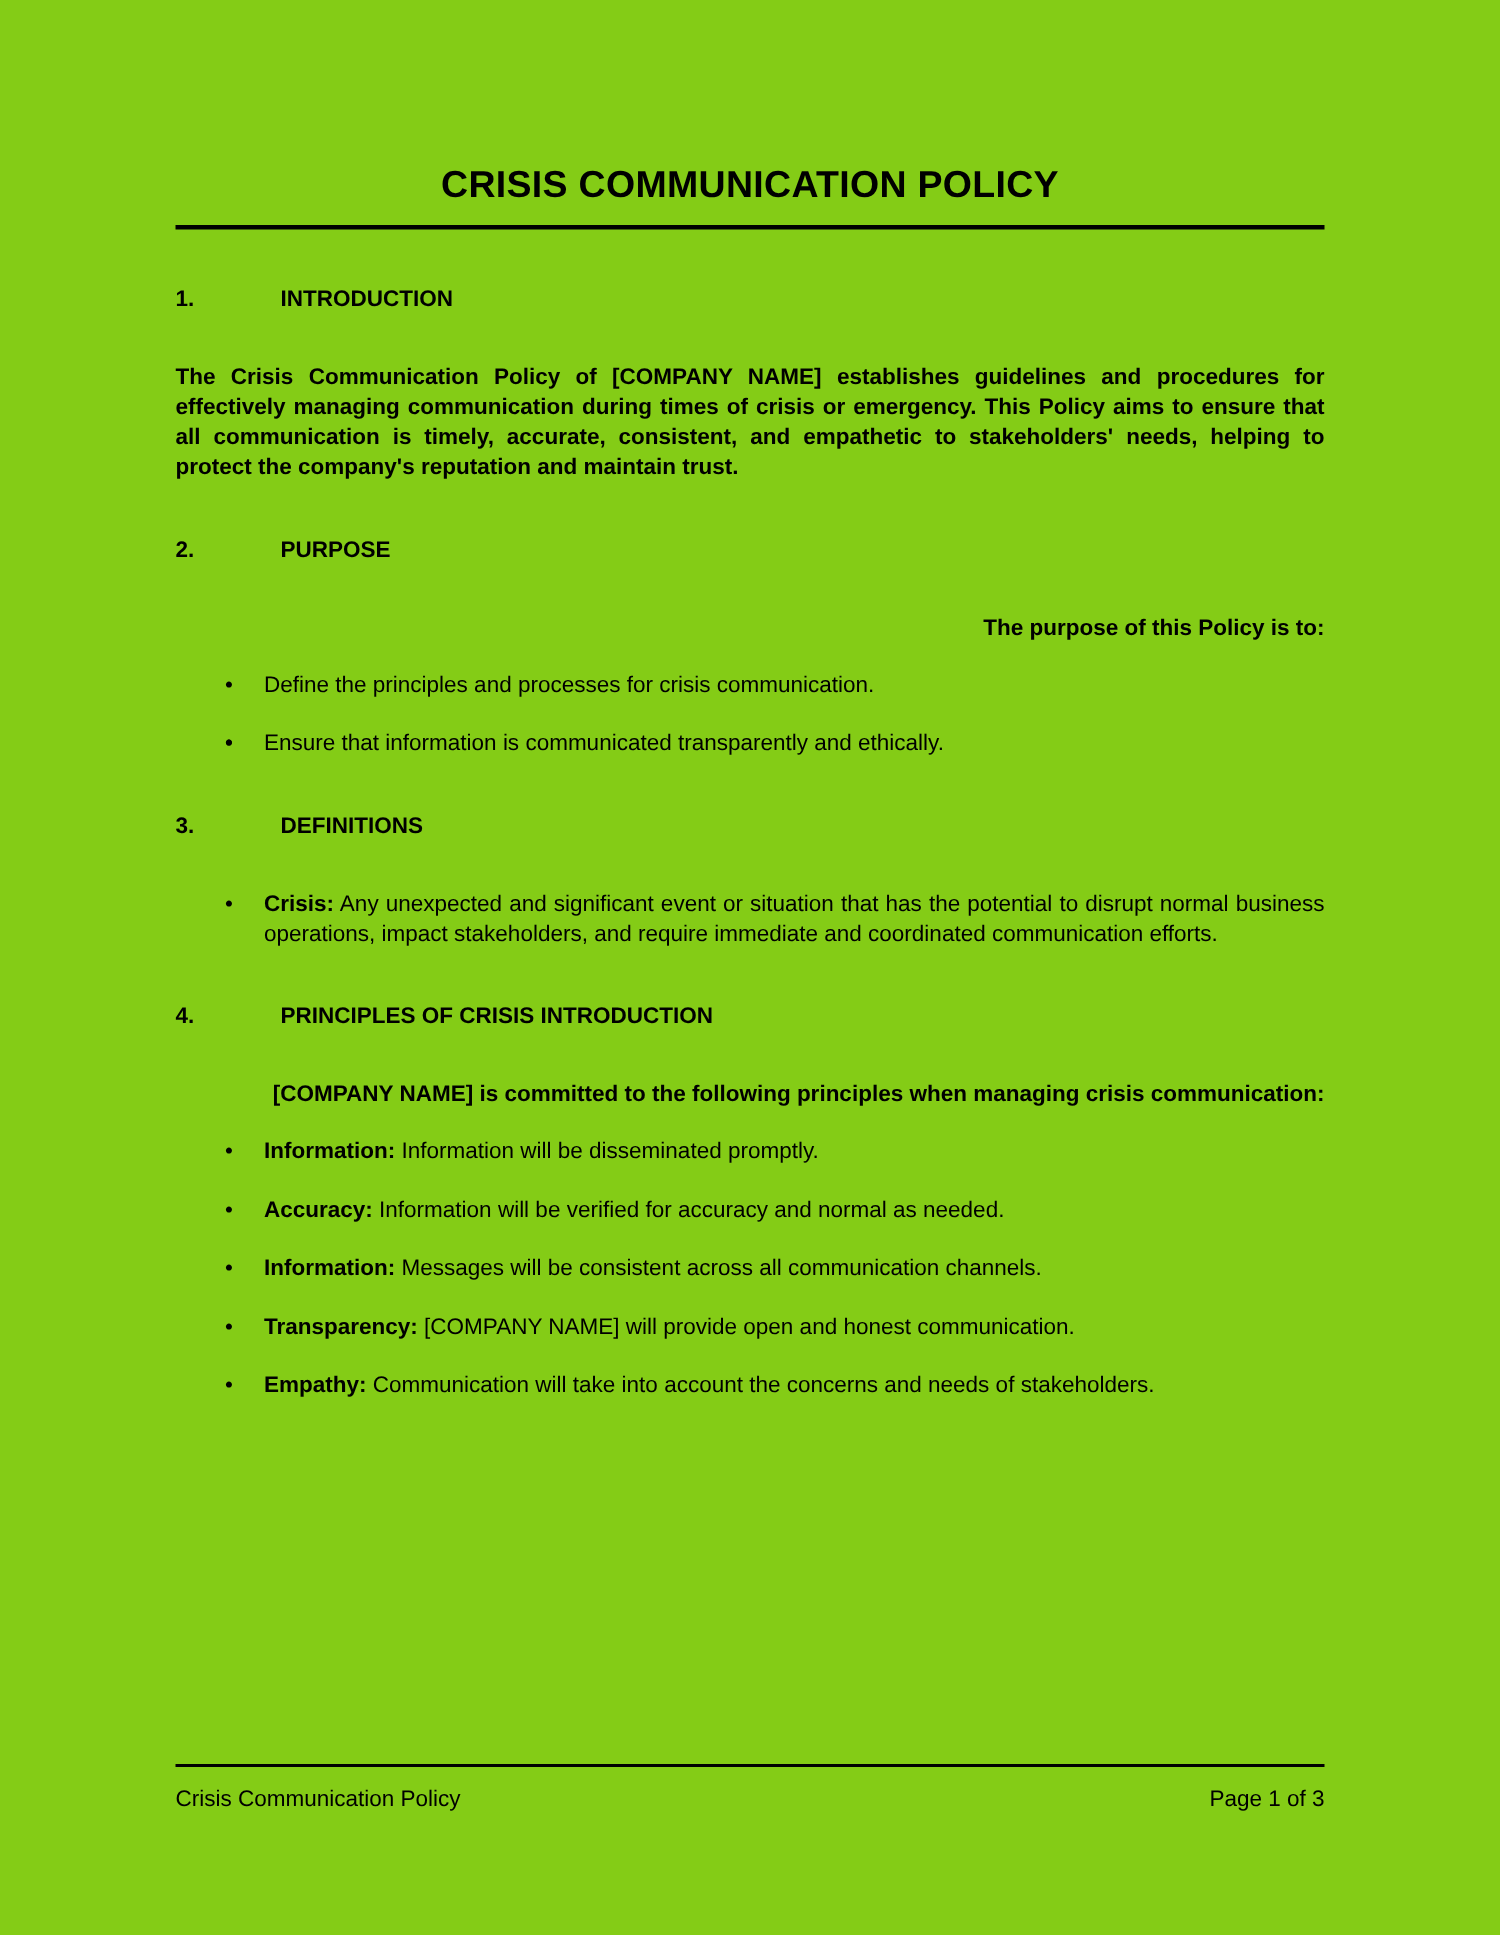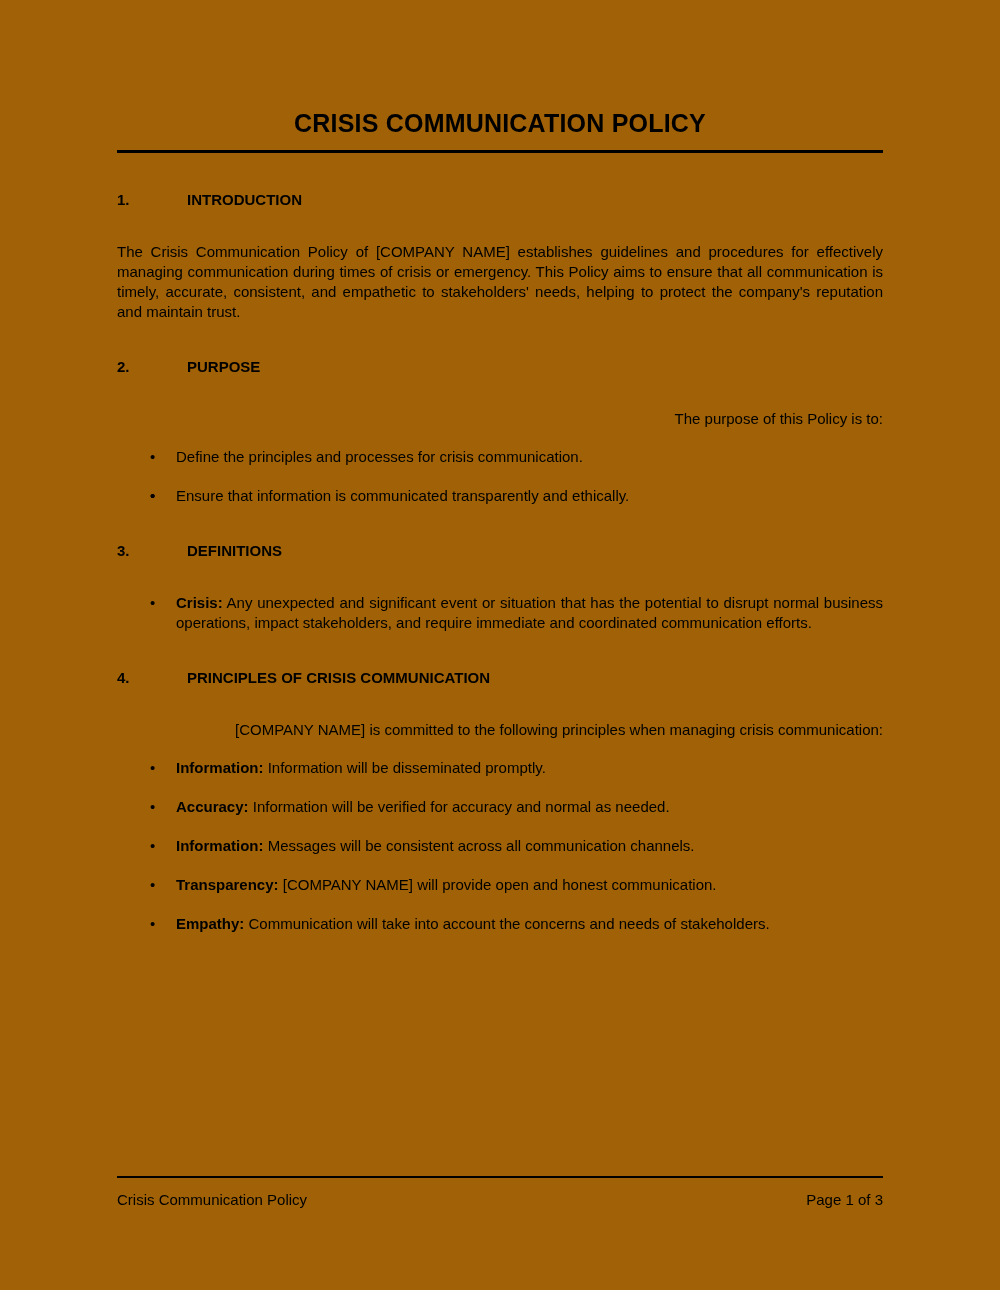--- a/index.html
+++ b/index.html
@@ -15,21 +15,21 @@
     color: #000000;
     -webkit-font-smoothing: antialiased;
   }
 
   .page {
     position: absolute;
     left: 0;
     top: 0;
     width: 1000px;
     height: 1290px;
-    background: #a16207;
+    background: #84cc16;
     box-sizing: border-box;
   }
 
   
   .doc-title {
     position: absolute;
     left: 117px;
     top: 108px;
     width: 766px;
     text-align: center;
@@ -69,20 +69,21 @@
   .section-heading .label {
     flex: 1 1 auto;
     margin-left: 12px;
   }
 
   .body-par {
     font-size: 15px;
     line-height: 20px;
     text-align: justify;
     margin: 0;
+    font-weight: bold;
   }
   .body-par.nojustify {
     text-align: right;
   }
 
   .spacer-after-heading { height: 32px; }
   .spacer-par-to-list   { height: 18px; }
   .spacer-section       { height: 35px; }
 
   
@@ -189,21 +190,21 @@
       <li>
         <span class="dot">•</span>
         <span class="term">Crisis:</span><span> Any unexpected and significant event or situation that has the potential to disrupt normal business operations, impact stakeholders, and require immediate and coordinated communication efforts.</span>
       </li>
     </ul>
 
     <div class="spacer-section"></div>
 
     <div class="section-heading">
       <span class="num">4.</span>
-      <span class="label">PRINCIPLES OF CRISIS COMMUNICATION</span>
+      <span class="label">PRINCIPLES OF CRISIS INTRODUCTION</span>
     </div>
     <div class="spacer-after-heading"></div>
     <p class="body-par nojustify">[COMPANY NAME] is committed to the following principles when managing crisis communication:</p>
     <div class="spacer-par-to-list"></div>
     <ul class="bullets">
       <li>
         <span class="dot">•</span>
         <span class="term">Information:</span><span> Information will be disseminated promptly.</span>
       </li>
       <li>

